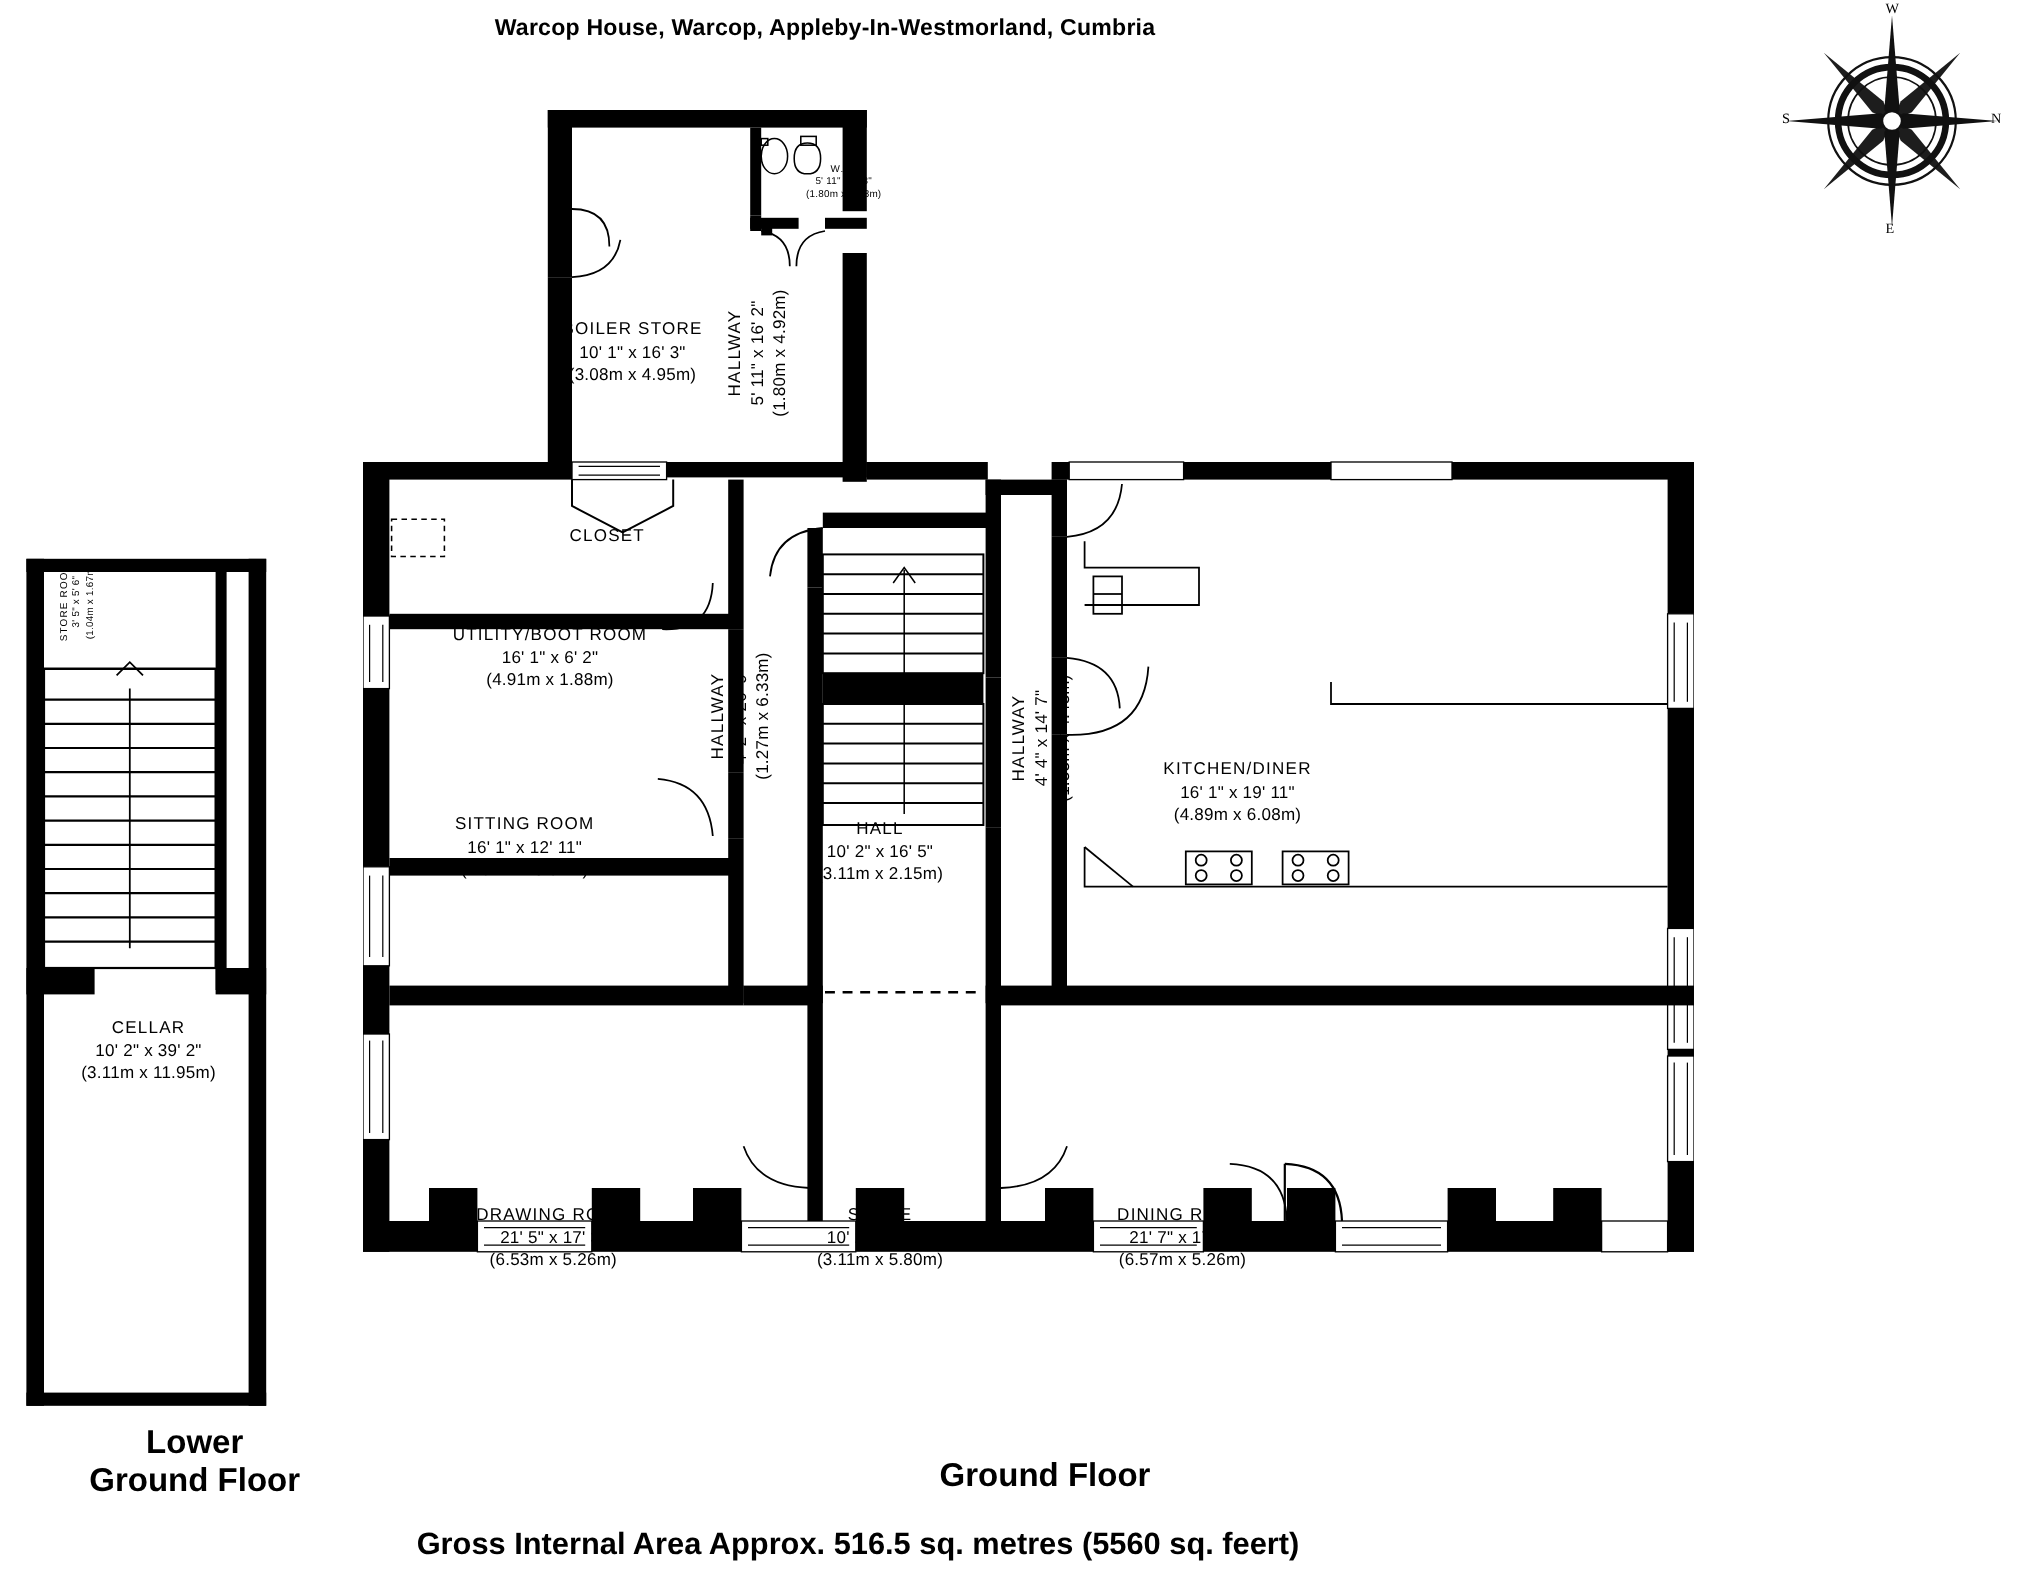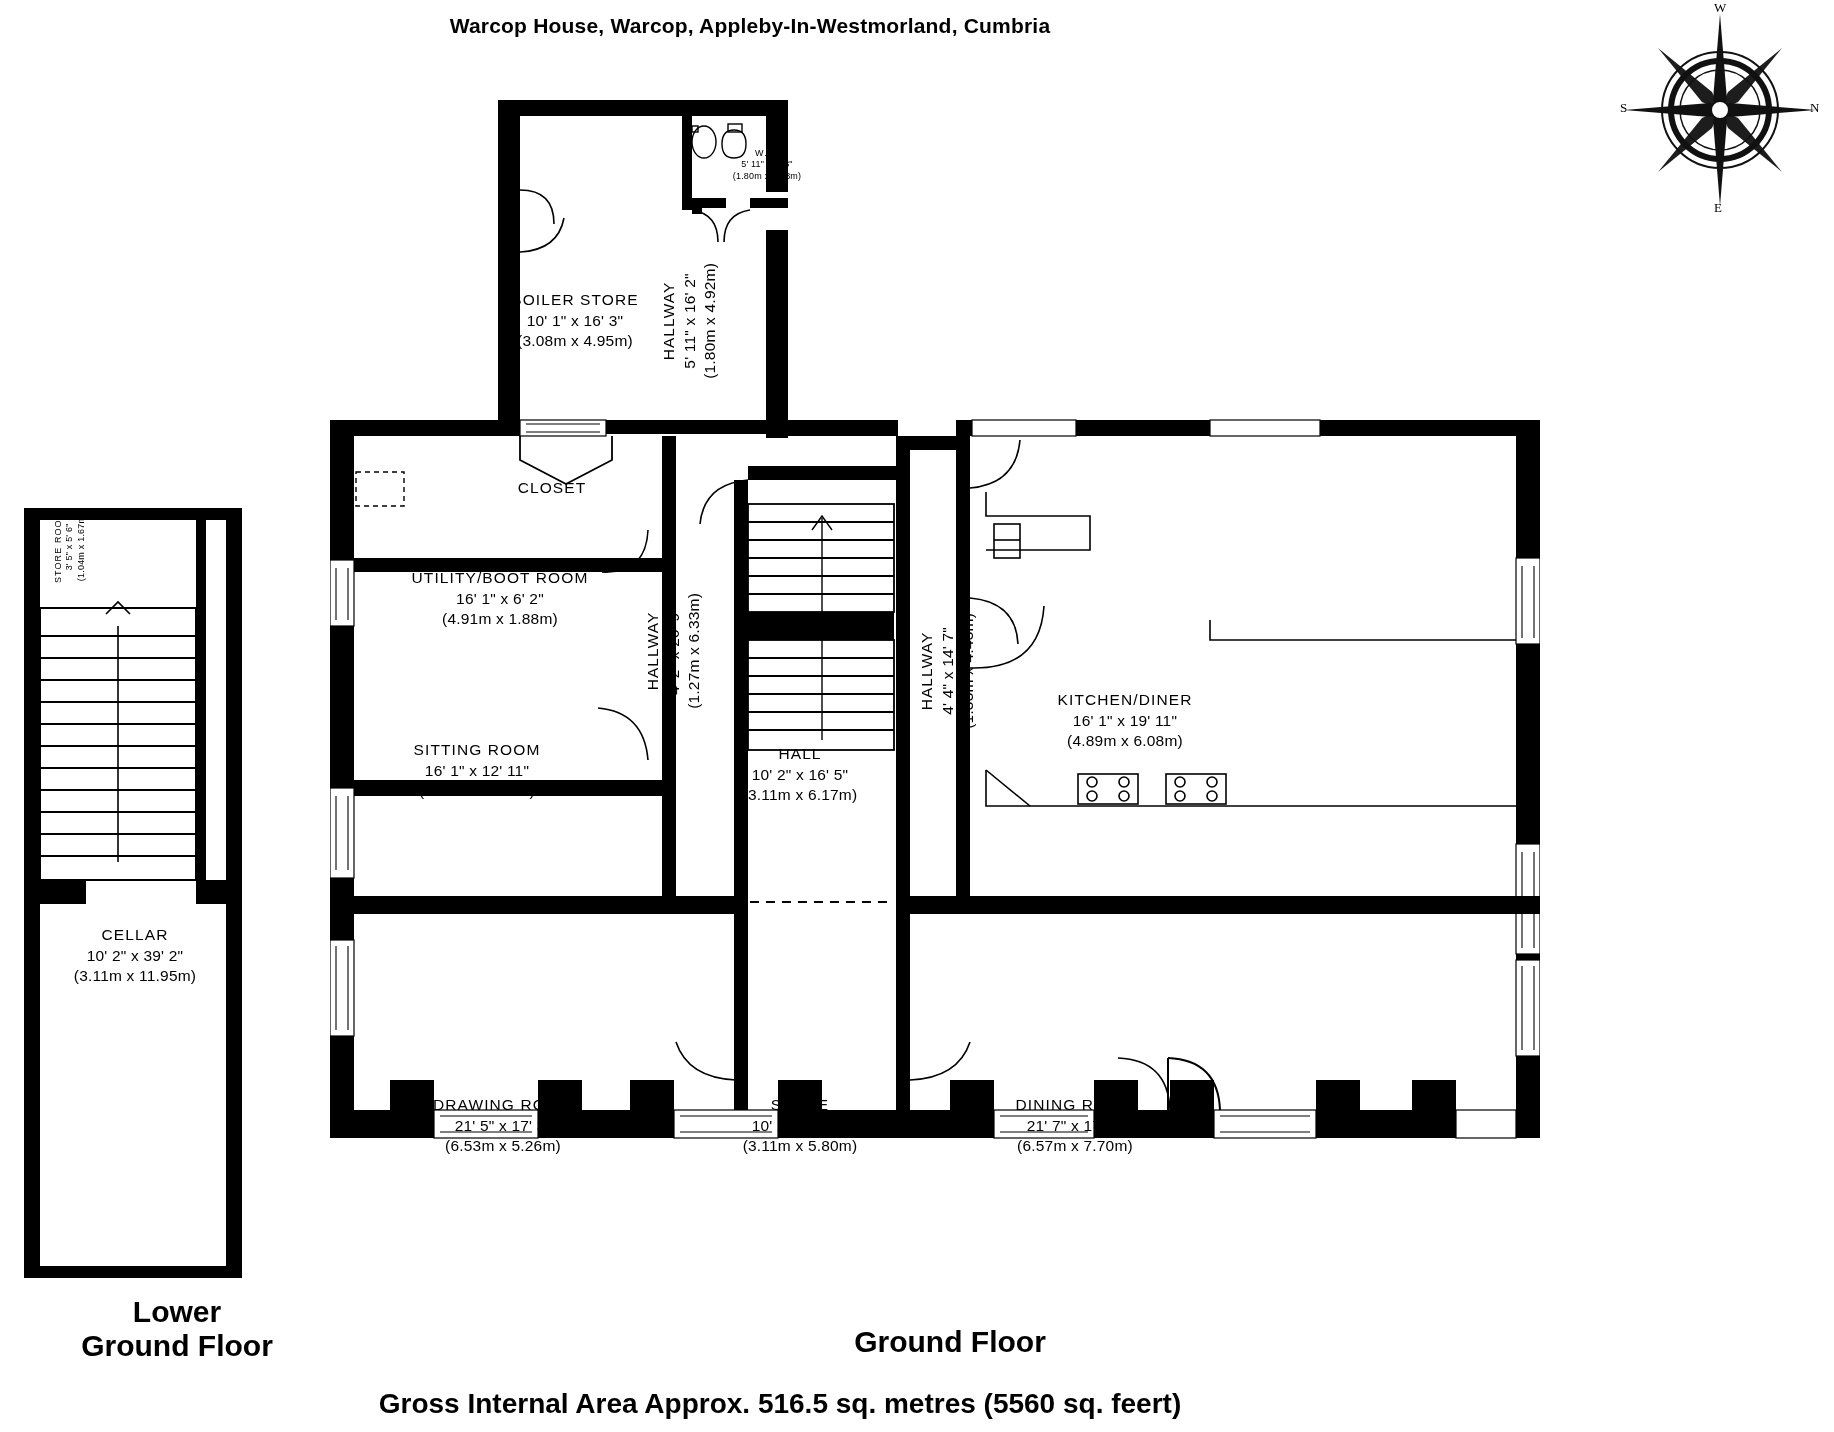--- a/index.html
+++ b/index.html
@@ -480,21 +480,21 @@
 
   <div class="room-label vert rot-90" style="left:564px; top:620px; width:220px;">
     <div class="rname">HALLWAY</div>
     <div class="rdim">4' 2" x 20' 9"</div>
     <div class="rdim">(1.27m x 6.33m)</div>
   </div>
 
   <div class="room-label" style="left:690px; top:700px; width:220px;margin-top:44px;">
     <div class="rname">HALL</div>
     <div class="rdim">10' 2" x 16' 5"</div>
-    <div class="rdim">(3.11m x 6.17m)</div>
+    <div class="rdim">(3.11m x 2.15m)</div>
   </div>
 
   <div class="room-label vert rot-90" style="left:838px; top:640px; width:220px;">
     <div class="rname">HALLWAY</div>
     <div class="rdim">4' 4" x 14' 7"</div>
     <div class="rdim">(1.33m x 4.43m)</div>
   </div>
 
   <div class="room-label" style="left:1000px; top:690px; width:250px;">
     <div class="rname">KITCHEN/DINER</div>
@@ -510,20 +510,20 @@
 
   <div class="room-label" style="left:690px; top:1095px; width:220px;">
     <div class="rname">STORE</div>
     <div class="rdim">10' 2" x 19' 0"</div>
     <div class="rdim">(3.11m x 5.80m)</div>
   </div>
 
   <div class="room-label" style="left:950px; top:1095px; width:250px;">
     <div class="rname">DINING ROOM</div>
     <div class="rdim">21' 7" x 17' 3"</div>
-    <div class="rdim">(6.57m x 7.70m)</div>
+    <div class="rdim">(6.57m x 5.26m)</div>
   </div>
 
   <div class="floor-caption" id="caption-ground">Ground Floor</div>
 
   <div id="gia">Gross Internal Area Approx. 516.5 sq. metres (5560 sq. feert)</div>
 
 </div>
 
 </body></html>

